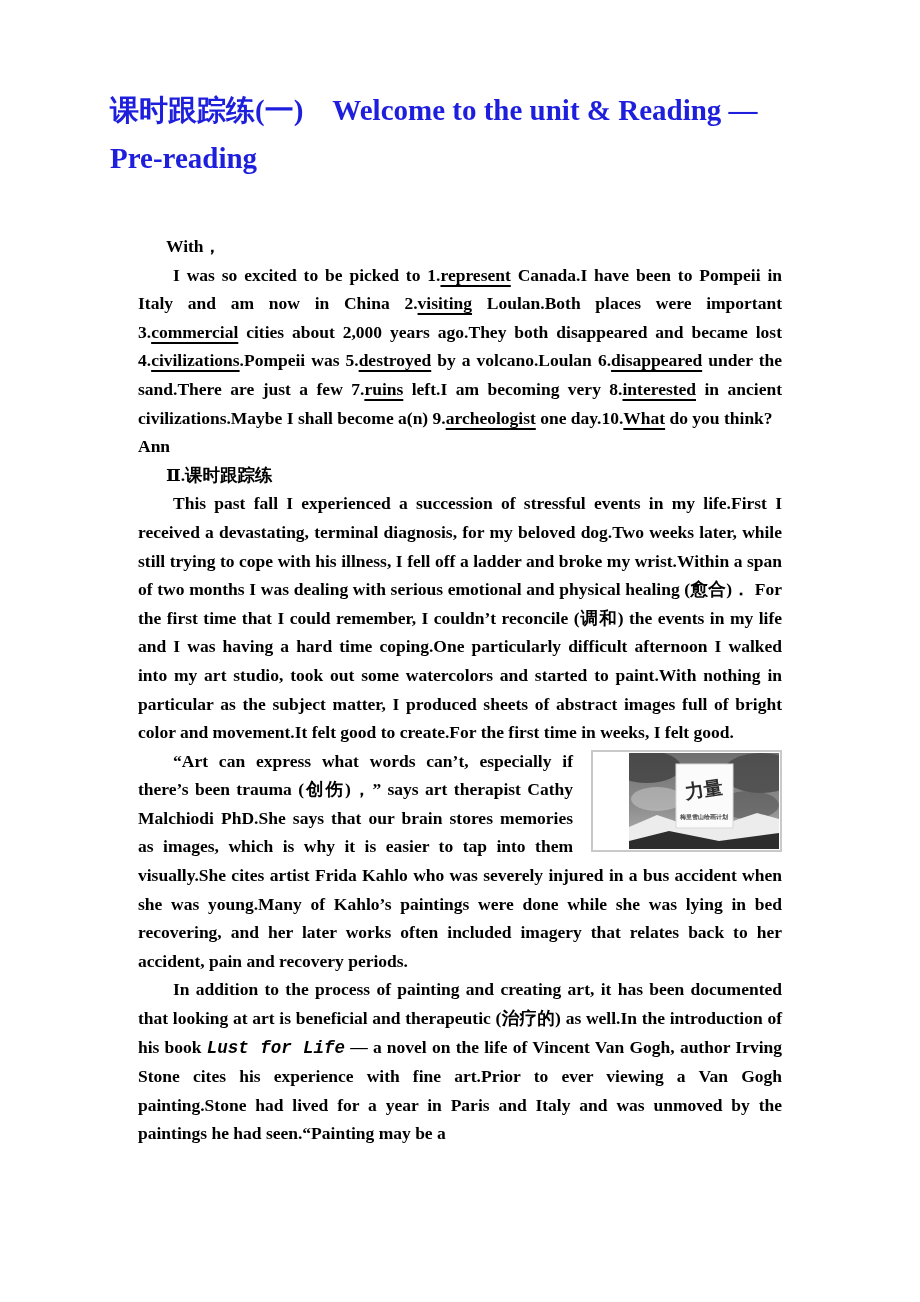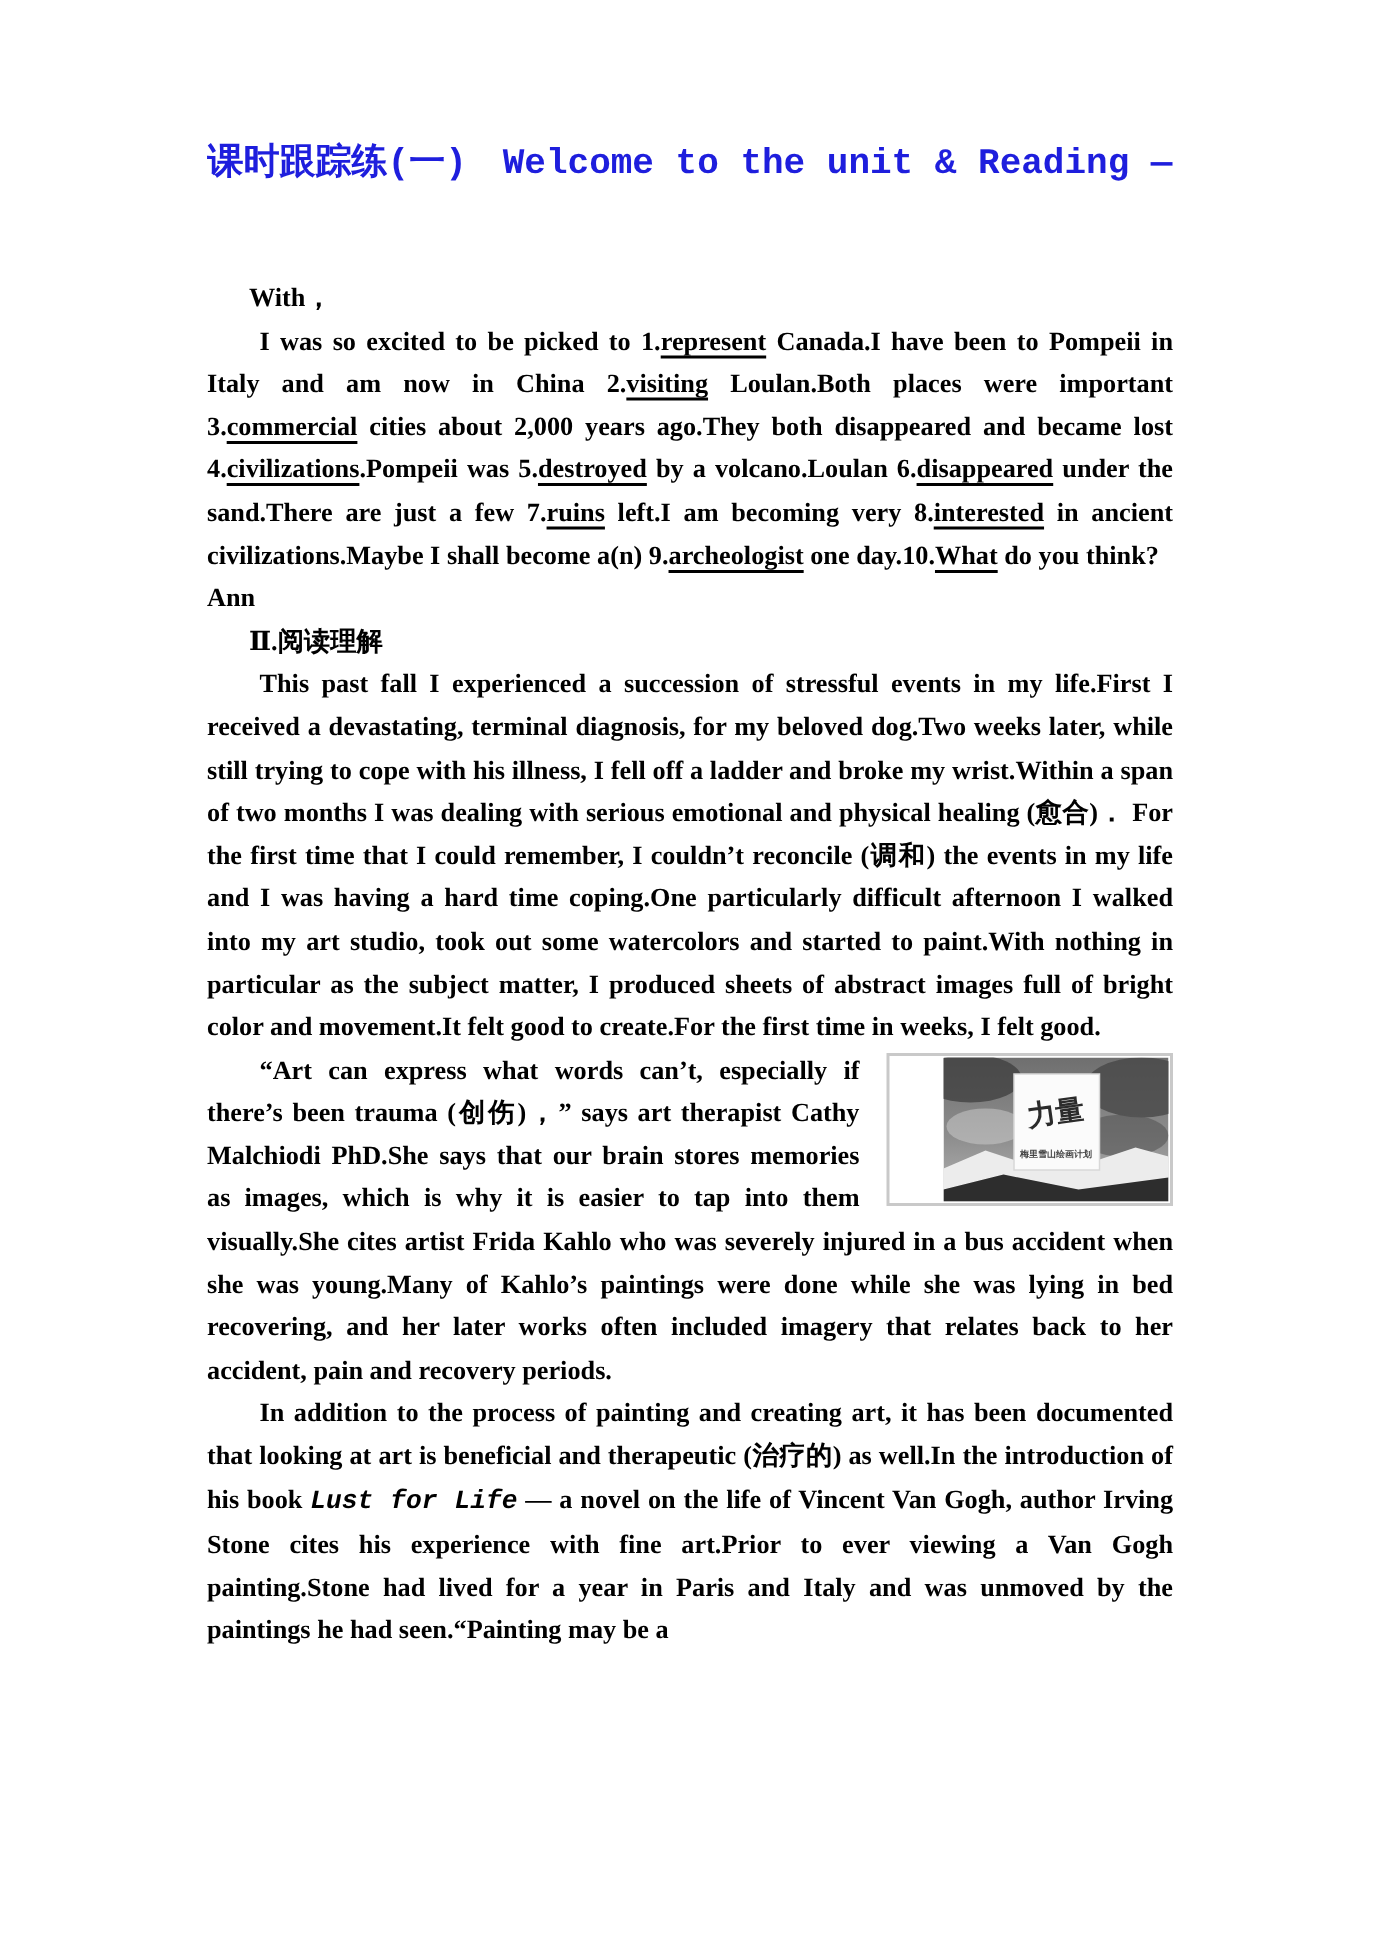--- a/index.html
+++ b/index.html
@@ -15,25 +15,25 @@
     font-weight: bold;
     color: #000000;
   }
   .page {
     width: 920px;
     height: 1302px;
     position: relative;
   }
   .doc-title {
     margin: 86px 110px 0;
-    text-align: center;
+    text-align: left;
     color: #1e1edd;
-    font-family: Liberation Mono, monospace;
+    font-family: Liberation Serif, serif;
     font-weight: bold;
-    font-size: 24px;
+    font-size: 29px;
     line-height: 48px;
   }
   .doc-title .title-line { display: block; }
   .content {
     margin: 50px 138px 0 138px;
     font-size: 17.5px;
     line-height: 28.6px;
     text-align: justify;
   }
   .content p { margin: 0; }
@@ -60,33 +60,34 @@
     padding: 1px;
   }
 </style>
 </head>
 <body>
 
 <div class="page">
 
   <h1 class="doc-title">
     <span class="title-line">课时跟踪练(一)　Welcome to the unit &amp; Reading —</span>
+    <span class="title-line">Pre-reading</span>
   </h1>
 
   <div class="content">
 
 
     <p class="salutation">With，</p>
 
     <p class="para" id="letter-body">I was so excited to be picked to 1.<span class="blank">represent</span> Canada.I have been to Pompeii in Italy and am now in China 2.<span class="blank">visiting</span> Loulan.Both places were important 3.<span class="blank">commercial</span> cities about 2,000 years ago.They both disappeared and became lost 4.<span class="blank">civilizations</span>.Pompeii was 5.<span class="blank">destroyed</span> by a volcano.Loulan 6.<span class="blank">disappeared</span> under the sand.There are just a few 7.<span class="blank">ruins</span> left.I am becoming very 8.<span class="blank">interested</span> in ancient civilizations.Maybe I shall become a(n) 9.<span class="blank">archeologist</span> one day.10.<span class="blank">What</span> do you think?</p>
 
 
     <p class="signature">Ann</p>
 
-    <p class="heading">Ⅱ.阅读理解</p>
+    <p class="heading">Ⅱ.课时跟踪练</p>
 
     <p class="para">This past fall I experienced a succession of stressful events in my life.First I received a devastating, terminal diagnosis, for my beloved dog.Two weeks later, while still trying to cope with his illness, I fell off a ladder and broke my wrist.Within a span of two months I was dealing with serious emotional and physical healing (愈合)． For the first time that I could remember, I couldn’t reconcile (调和) the events in my life and I was having a hard time coping.One particularly difficult afternoon I walked into my art studio, took out some watercolors and started to paint.With nothing in particular as the subject matter, I produced sheets of abstract images full of bright color and movement.It felt good to create.For the first time in weeks, I felt good.</p>
 
     <p class="para">
       <span class="photo-wrap">
         <svg width="150" height="96" viewBox="0 0 150 96">
           <defs>
             <linearGradient id="sky" x1="0" y1="0" x2="0" y2="1">
               <stop offset="0" stop-color="#6f6f6f"></stop>
               <stop offset="0.55" stop-color="#8d8d8d"></stop>

